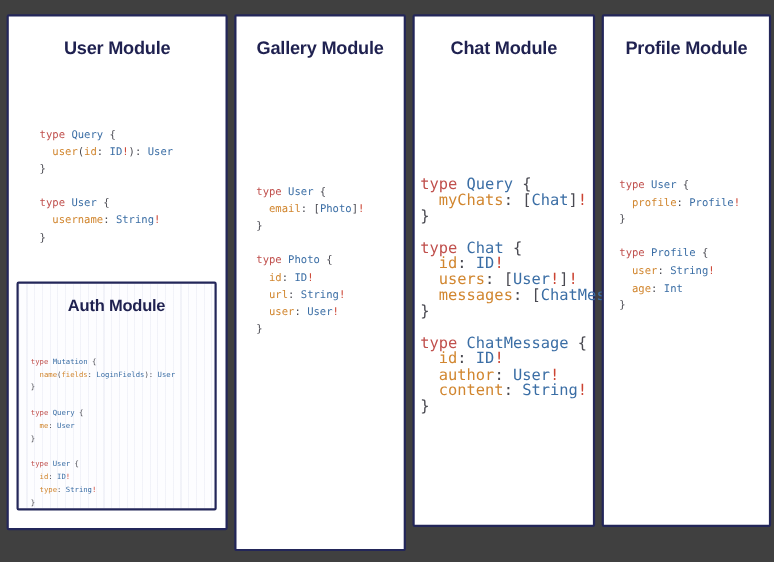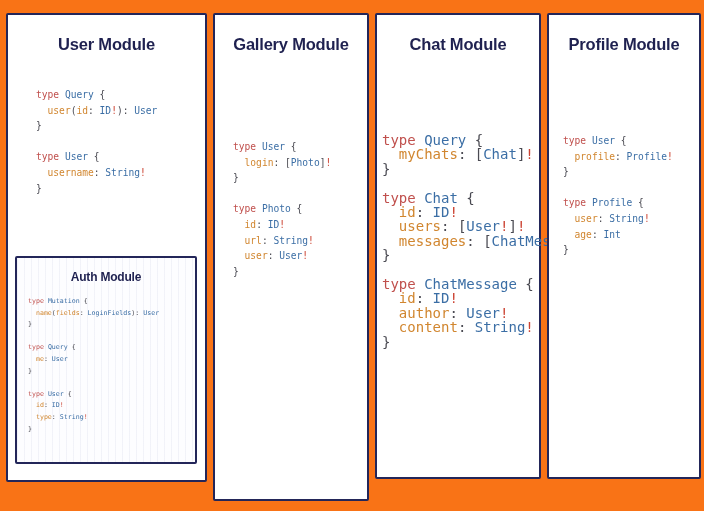--- a/index.html
+++ b/index.html
@@ -12,21 +12,21 @@
     height: 511px;
     position: relative;
     font-family: "Liberation Sans", sans-serif;
     overflow: hidden;
   }
 
   #board {
     position: absolute;
     left: 0; top: 0;
     width: 704px; height: 511px;
-    background: #f97316;
+    background: #404040;
   }
 
   
   .column {
     position: absolute;
     box-sizing: border-box;
     background: #ffffff;
     border: 2.5px solid #232659;
     border-radius: 2px;
   }
@@ -47,20 +47,21 @@
   .col-4 > .module-title {
     font-size: 16.5px;
     margin-top: 20px;
   }
 
   
   .code {
     font-family: "DejaVu Sans Mono", "Liberation Mono", monospace;
     white-space: pre;
     color: #4a4a52;
+    margin-top: 28px;
   }
   .code-lg { font-size: 9.6px; line-height: 15.6px; }
   .code-md { font-size: 14px; line-height: 14.4px; }
   .code-sm { font-size: 6.6px; line-height: 11.6px; }
 
   .kw   { color: #c0504d; }   
   .tname{ color: #3b6ea5; }   
   .fld  { color: #d1862f; }   
   .bang { color: #cc4433; }   
   .pct  { color: #4a4a52; }   
@@ -90,21 +91,21 @@
     background-image: repeating-linear-gradient(
       90deg,
       rgba(120,130,180,0.085) 0px,
       rgba(120,130,180,0.085) 1px,
       rgba(255,255,255,0) 1px,
       rgba(255,255,255,0) 7px);
     pointer-events: none;
   }
   .nested .module-title {
     position: relative;
-    font-size: 12px;
+    font-size: 15px;
     margin-top: 12px;
   }
   .body-nested {
     position: absolute;
     left: 11px;
     top: 38px;
   }
 </style>
 </head>
 <body>
@@ -135,21 +136,21 @@
 <span class="kw">type</span> <span class="tname">User</span> <span class="pct">{</span>
   <span class="fld">id</span><span class="pct">: </span><span class="tname">ID</span><span class="bang">!</span>
   <span class="fld">type</span><span class="pct">: </span><span class="tname">String</span><span class="bang">!</span>
 <span class="pct">}</span></div>
     </div>
   </div>
 
   <div class="column col-2">
     <div class="module-title">Gallery Module</div>
     <div class="code code-lg body-2"><span class="kw">type</span> <span class="tname">User</span> <span class="pct">{</span>
-  <span class="fld">login</span><span class="pct">: </span><span class="pct">[</span><span class="tname">Photo</span><span class="pct">]</span><span class="bang">!</span>
+  <span class="fld">email</span><span class="pct">: </span><span class="pct">[</span><span class="tname">Photo</span><span class="pct">]</span><span class="bang">!</span>
 <span class="pct">}</span>
 
 <span class="kw">type</span> <span class="tname">Photo</span> <span class="pct">{</span>
   <span class="fld">id</span><span class="pct">: </span><span class="tname">ID</span><span class="bang">!</span>
   <span class="fld">url</span><span class="pct">: </span><span class="tname">String</span><span class="bang">!</span>
   <span class="fld">user</span><span class="pct">: </span><span class="tname">User</span><span class="bang">!</span>
 <span class="pct">}</span></div>
   </div>
 
   <div class="column col-3">

